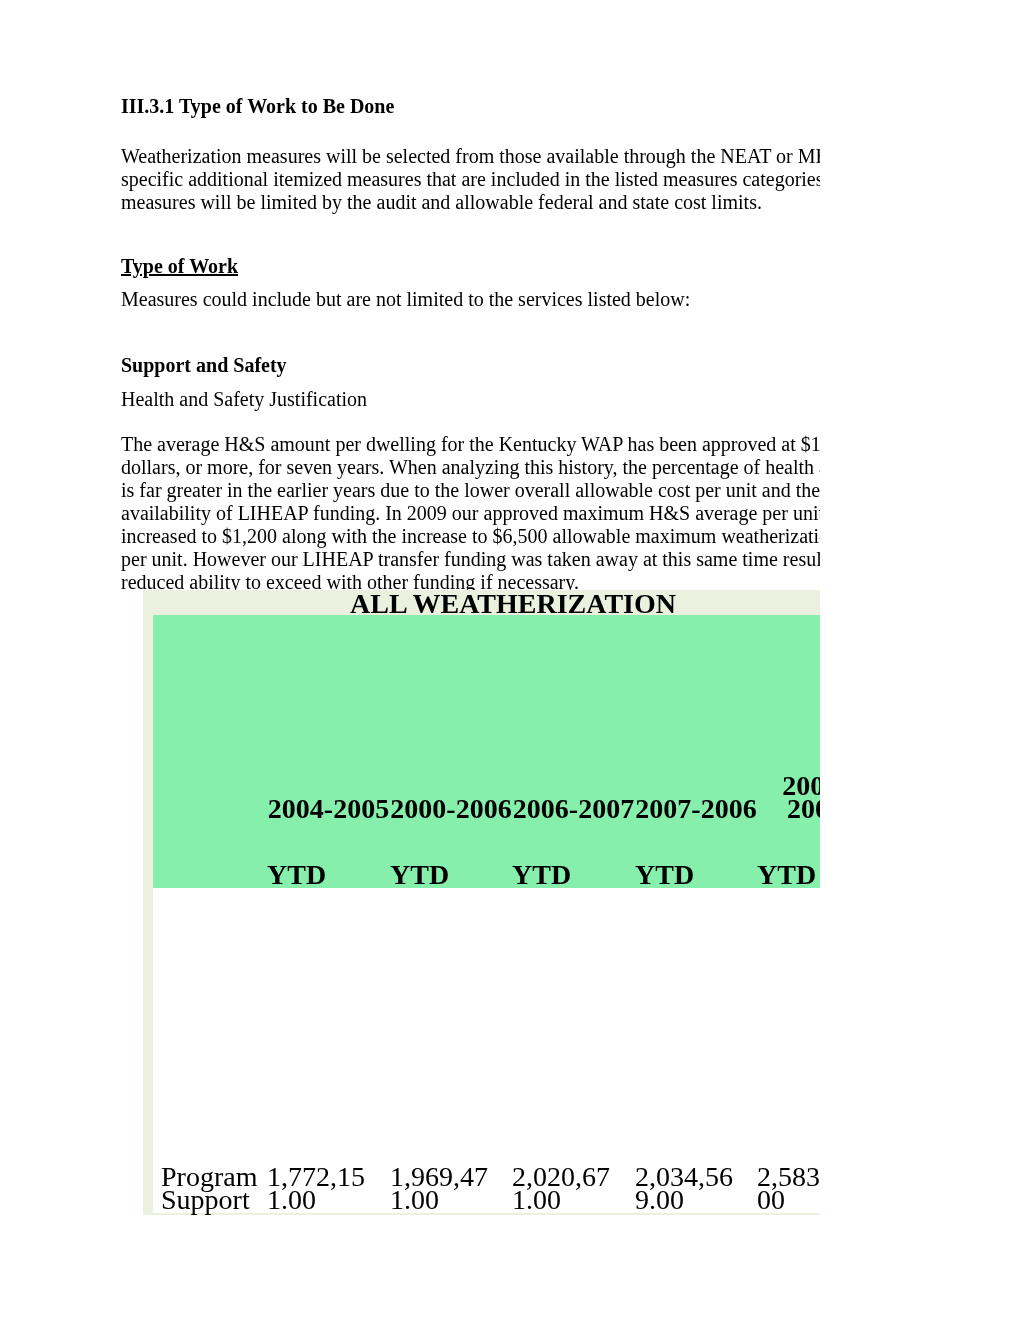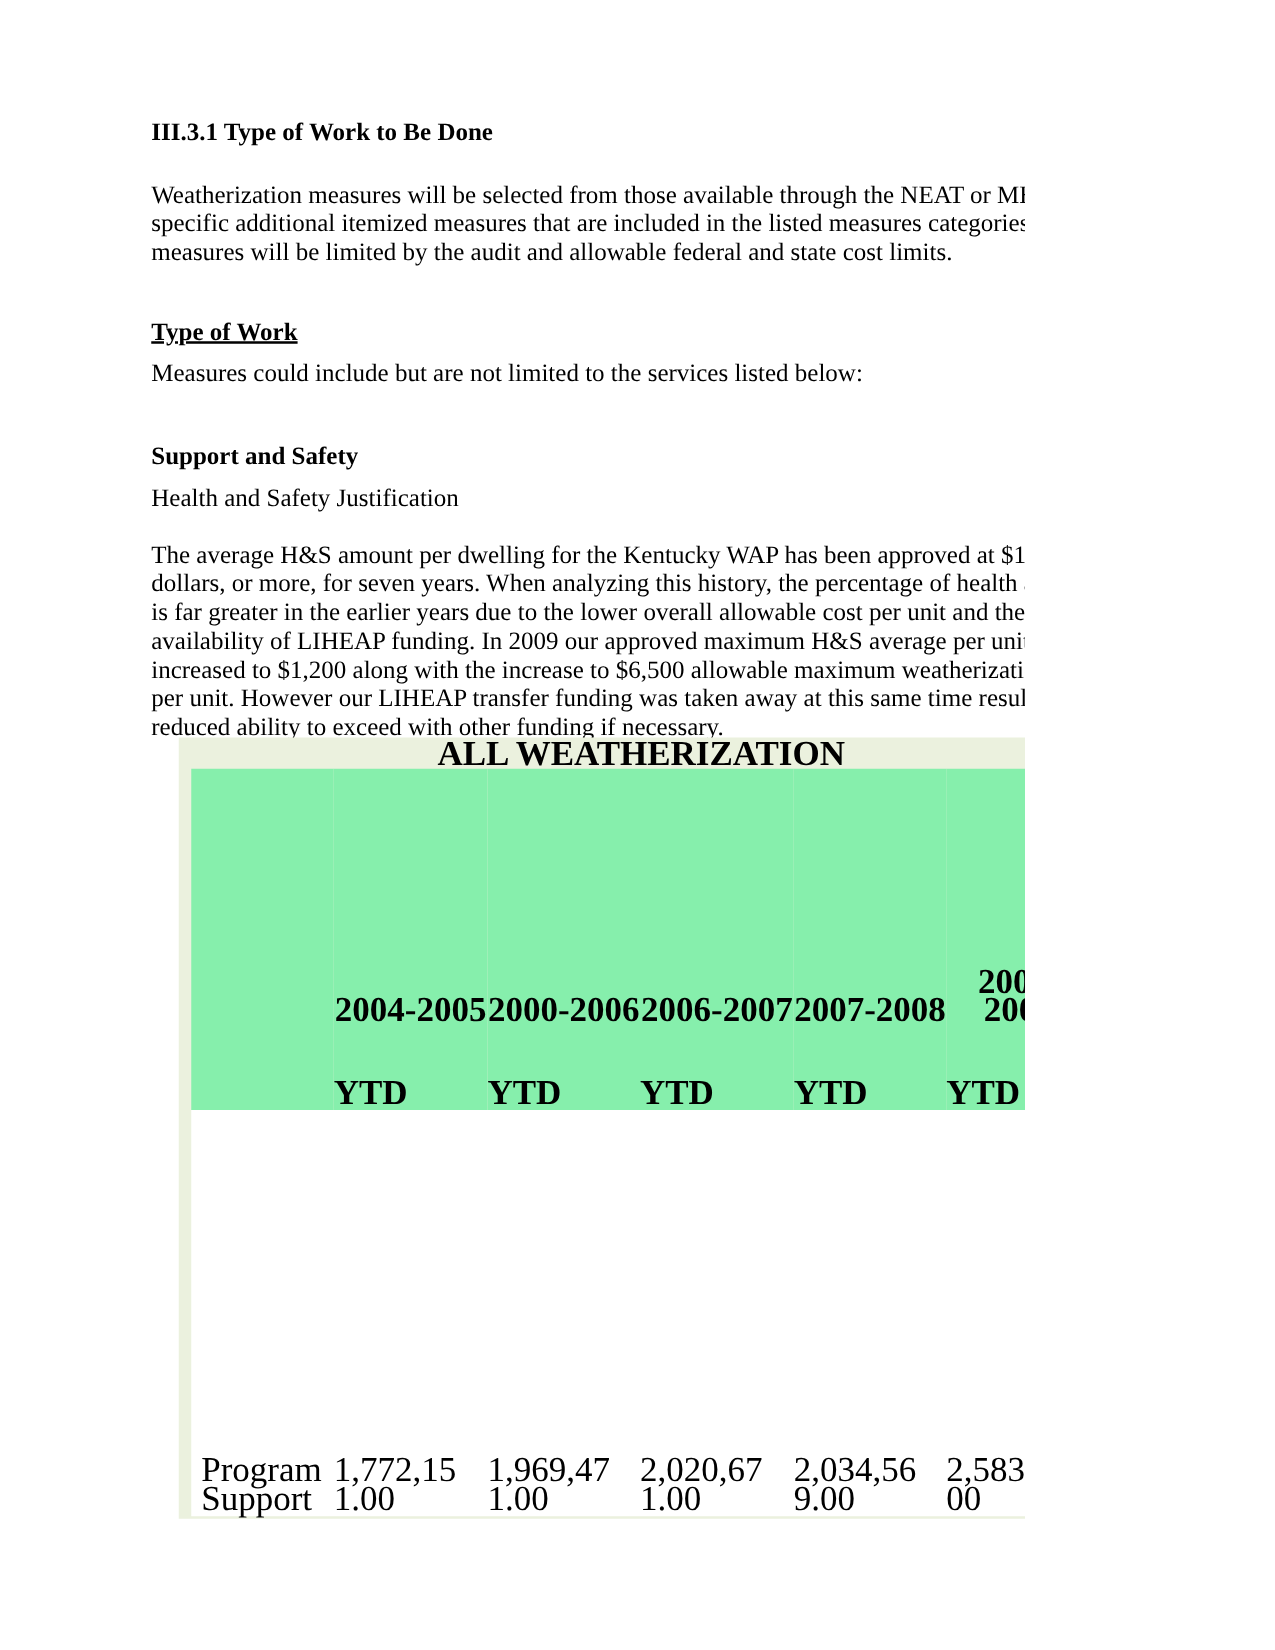--- a/index.html
+++ b/index.html
@@ -120,21 +120,21 @@
       </div>
       <div class="hdr-cell hdr-c2">
         <div class="hdr-year">2000-2006</div>
         <div class="hdr-ytd">YTD</div>
       </div>
       <div class="hdr-cell hdr-c3">
         <div class="hdr-year">2006-2007</div>
         <div class="hdr-ytd">YTD</div>
       </div>
       <div class="hdr-cell hdr-c4">
-        <div class="hdr-year">2007-2008</div>
+        <div class="hdr-year">2007-2006</div>
         <div class="hdr-ytd">YTD</div>
       </div>
       <div class="hdr-cell hdr-c5">
         <div class="hdr-year">2008-2009</div>
         <div class="hdr-ytd">YTD</div>
       </div>
 
     </div>
 
     <div class="data-area">

